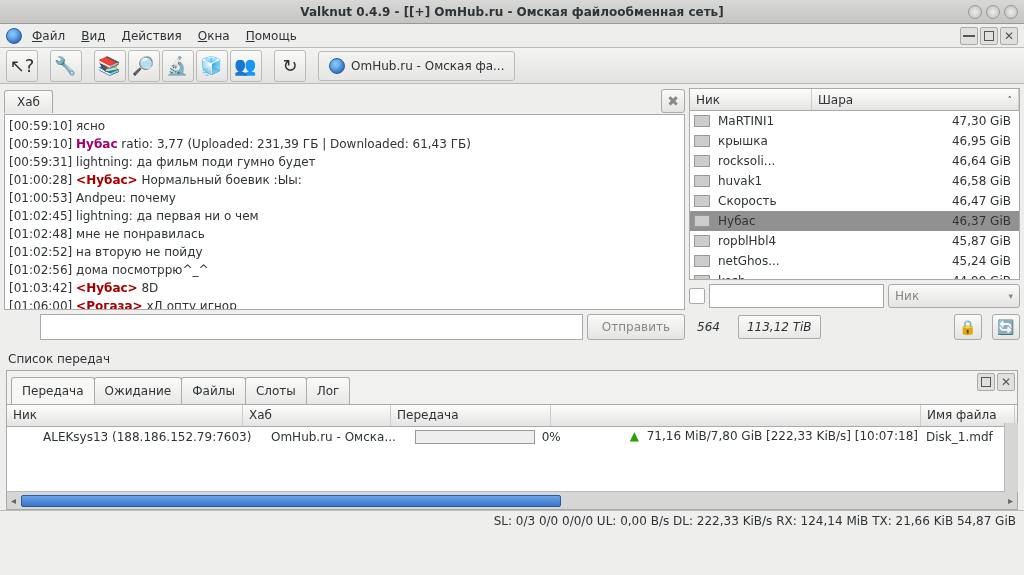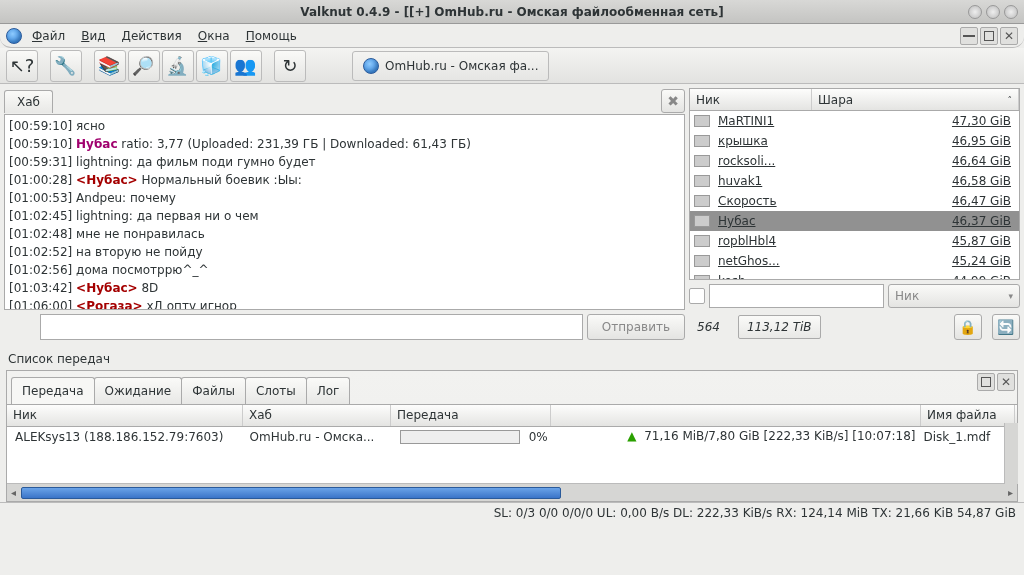--- a/index.html
+++ b/index.html
@@ -1,30 +1,30 @@
 <!DOCTYPE html>
 <html><head>
 <meta charset="utf-8">
 <style>
 * { margin: 0; padding: 0; box-sizing: border-box; font-family: "DejaVu Sans", Arial, sans-serif; font-size: 12px; }
 body { background: #eeeeec; width: 1024px; height: 575px; overflow: hidden; color: #2e3436; }
 .titlebar { background: linear-gradient(to bottom, #d8d8d6, #c4c4c2); height: 24px; display: flex; align-items: center; justify-content: center; padding: 0 8px; border-bottom: 1px solid #999; position: relative; }
 .titlebar .title { font-weight: bold; position: absolute; left: 0; right: 0; text-align: center; pointer-events: none; }
 .window-buttons { position: absolute; right: 6px; display: flex; gap: 4px; }
 .wbtn { width: 14px; height: 14px; border-radius: 7px; background: radial-gradient(circle, #eee, #bbb); border: 1px solid #999; }
-.menubar { background: #eeeeec; height: 24px; display: flex; align-items: center; gap: 4px; padding: 0 6px; border-bottom: 1px solid #bbb; border-radius: 11px; }
+.menubar { background: #eeeeec; height: 24px; display: flex; align-items: center; gap: 4px; padding: 0 6px; border-bottom: 1px solid #bbb; }
 .menubar .menuitem { padding: 3px 6px; color: #2e3436; }
 .menubar .menuitem u { text-decoration: underline; }
 .menubar .spacer { flex: 1; }
 .inner-window-btns { display: flex; gap: 2px; }
 .ibtn { width: 18px; height: 18px; background: #e0e0de; border: 1px solid #aaa; border-radius: 2px; display: flex; align-items: center; justify-content: center; font-size: 10px; }
 .toolbar { background: linear-gradient(to bottom, #f4f4f2, #e2e2e0); height: 36px; display: flex; align-items: center; gap: 2px; padding: 2px 6px; border-bottom: 1px solid #bbb; }
 .tbtn { width: 32px; height: 32px; background: linear-gradient(to bottom, #fafaf8, #e4e4e2); border: 1px solid #bbb; border-radius: 3px; display: flex; align-items: center; justify-content: center; font-size: 18px; }
 .sep { width: 8px; }
-.tab-strip { display: flex; align-items: center; background: linear-gradient(to bottom, #f4f4f2, #e6e6e4); border: 1px solid #bbb; border-radius: 3px; height: 30px; padding: 0 10px; gap: 6px; margin-left: 34px; }
+.tab-strip { display: flex; align-items: center; background: linear-gradient(to bottom, #f4f4f2, #e6e6e4); border: 1px solid #bbb; border-radius: 3px; height: 30px; padding: 0 10px; gap: 6px; }
 .globe { width: 16px; height: 16px; border-radius: 8px; background: radial-gradient(circle at 40% 35%, #8ecbff, #1c6ec9); border: 1px solid #2a5a9a; box-shadow: inset -2px -2px 3px rgba(0,0,0,.15); }
 .main { display: flex; height: 260px; }
 .left-pane { flex: 1; display: flex; flex-direction: column; padding: 4px; }
 .hub-tabs { display: flex; align-items: center; height: 26px; }
 .hub-tab { padding: 4px 12px; border: 1px solid #aaa; border-bottom: none; background: linear-gradient(to bottom, #fafaf8, #e8e8e6); border-top-left-radius: 3px; border-top-right-radius: 3px; }
 .hub-tabs .spc { flex: 1; }
 .close-btn { width: 24px; height: 24px; background: linear-gradient(to bottom, #fafaf8, #e4e4e2); border: 1px solid #aaa; border-radius: 3px; display: flex; align-items: center; justify-content: center; color: #888; font-size: 14px; }
 .chat { flex: 1; background: #fff; border: 1px solid #aaa; overflow: auto; padding: 2px 4px; font-size: 12px; line-height: 18px; }
 .chat .line { white-space: nowrap; overflow: hidden; text-overflow: ellipsis; }
 .chat .nick { font-weight: bold; margin-top: 32px; }
@@ -32,21 +32,21 @@
 .chat .nick.magenta { color: #a0006e; }
 .chat-input-row { display: flex; gap: 4px; margin-top: 4px; margin-left: 36px; }
 .chat-input { flex: 1; height: 26px; background: #fff; border: 1px solid #aaa; padding: 0 4px; }
 .send-btn { padding: 4px 14px; background: linear-gradient(to bottom, #fafaf8, #e4e4e2); border: 1px solid #aaa; border-radius: 3px; color: #888; }
 .right-pane { width: 335px; display: flex; flex-direction: column; padding: 4px 4px 4px 0; }
 .userlist { flex: 1; border: 1px solid #aaa; background: #fff; display: flex; flex-direction: column; overflow: hidden; }
 .ulhdr { display: flex; background: linear-gradient(to bottom, #fdfdfc, #e4e4e2); border-bottom: 1px solid #aaa; height: 22px; }
 .ulhdr .col { padding: 3px 6px; border-right: 1px solid #ccc; display: flex; align-items: center; }
 .ulhdr .arrow { margin-left: auto; font-size: 9px; }
 .ulbody { flex: 1; overflow: hidden; }
-.ulrow { display: flex; align-items: center; height: 20px; padding: 0 4px; text-decoration: underline; }
+.ulrow { display: flex; align-items: center; height: 20px; padding: 0 4px; }
 .ulrow.sel { background: #919191; }
 .ulrow .uicon { width: 16px; height: 12px; margin-right: 6px; background: #ccc; border: 1px solid #999; }
 .ulrow .uname { flex: 1; padding-left: 2px; overflow: hidden; text-overflow: ellipsis; white-space: nowrap; }
 .ulrow .ushare { text-align: right; padding-right: 4px; width: 80px; }
 .right-controls { display: flex; gap: 4px; margin-top: 4px; align-items: center; }
 .chk { width: 16px; height: 16px; background: #fff; border: 1px solid #aaa; border-radius: 2px; }
 .combo { flex: 1; height: 24px; display: flex; align-items: center; background: linear-gradient(to bottom, #fafaf8, #e4e4e2); border: 1px solid #aaa; border-radius: 3px; padding: 0 6px; color: #888; }
 .combo .arr { margin-left: auto; font-size: 9px; }
 .filter-input { flex: 1.4; height: 24px; background: #fff; border: 1px solid #aaa; padding: 0 4px; }
 .stats-row { display: flex; gap: 10px; margin-top: 6px; align-items: center; }
@@ -56,21 +56,21 @@
 .transfers-title { padding: 8px 8px 4px; }
 .transfers-pane { border: 1px solid #aaa; margin: 0 6px; background: linear-gradient(to bottom, #f2f2f0, #eeeeec); position: relative; }
 .xf-tabs { display: flex; padding: 6px 4px 0; gap: 0; }
 .xf-tab { padding: 6px 10px; border: 1px solid #aaa; border-bottom: none; background: linear-gradient(to bottom, #fafaf8, #e8e8e6); border-top-left-radius: 3px; border-top-right-radius: 3px; margin-right: -1px; }
 .xf-tab.sel { background: #f7f7f5; }
 .xf-table { background: #fff; border: 1px solid #aaa; margin: 0 -1px -1px; }
 .xf-hdr { display: flex; background: linear-gradient(to bottom, #fdfdfc, #e4e4e2); border-bottom: 1px solid #aaa; height: 22px; }
 .xf-hdr .col { padding: 3px 6px; border-right: 1px solid #ccc; }
 .xf-row { display: flex; align-items: center; height: 20px; padding: 0 4px; }
 .xf-row .col { padding: 2px 4px; overflow: hidden; text-overflow: ellipsis; white-space: nowrap; }
-.xf-scroll { height: 56px; overflow: hidden; }
+.xf-scroll { height: 64px; overflow: hidden; padding-left: 28px; }
 .xf-blank { height: 20px; }
 .hscroll { height: 18px; background: #d6d6d4; border-top: 1px solid #bbb; display: flex; align-items: center; padding: 0 14px; position: relative; }
 .hscroll::before { content:"◂"; position:absolute; left:4px; font-size:10px; color:#666; }
 .hscroll::after { content:"▸"; position:absolute; right:4px; font-size:10px; color:#666; }
 .hscroll .thumb { width: 55%; height: 12px; background: linear-gradient(to bottom, #6aa3e8, #3a74c8); border: 1px solid #2a5a9a; border-radius: 2px; }
 .tp-icons { position: absolute; right: 2px; top: 2px; display: flex; gap: 2px; }
 .xf-right-scroll { position:absolute; right:-1px; top:52px; width:14px; bottom:17px; background:#d6d6d4; border-left:1px solid #bbb; }
 .statusbar { height: 20px; display: flex; align-items: center; justify-content: flex-end; padding: 8px 8px; border-top: 1px solid #bbb; background: #eeeeec; position: relative; }
 .col-nick { width: 236px; }
 .col-hub { width: 148px; }

